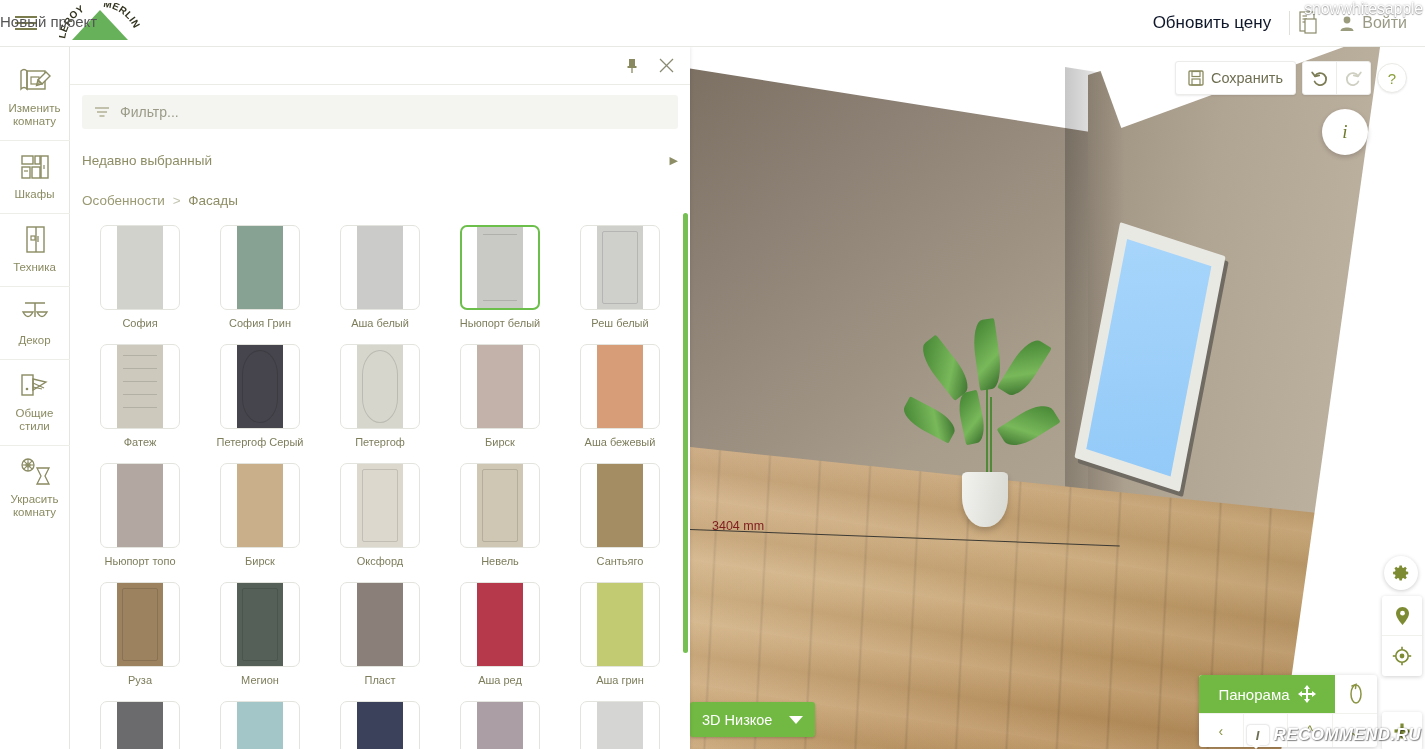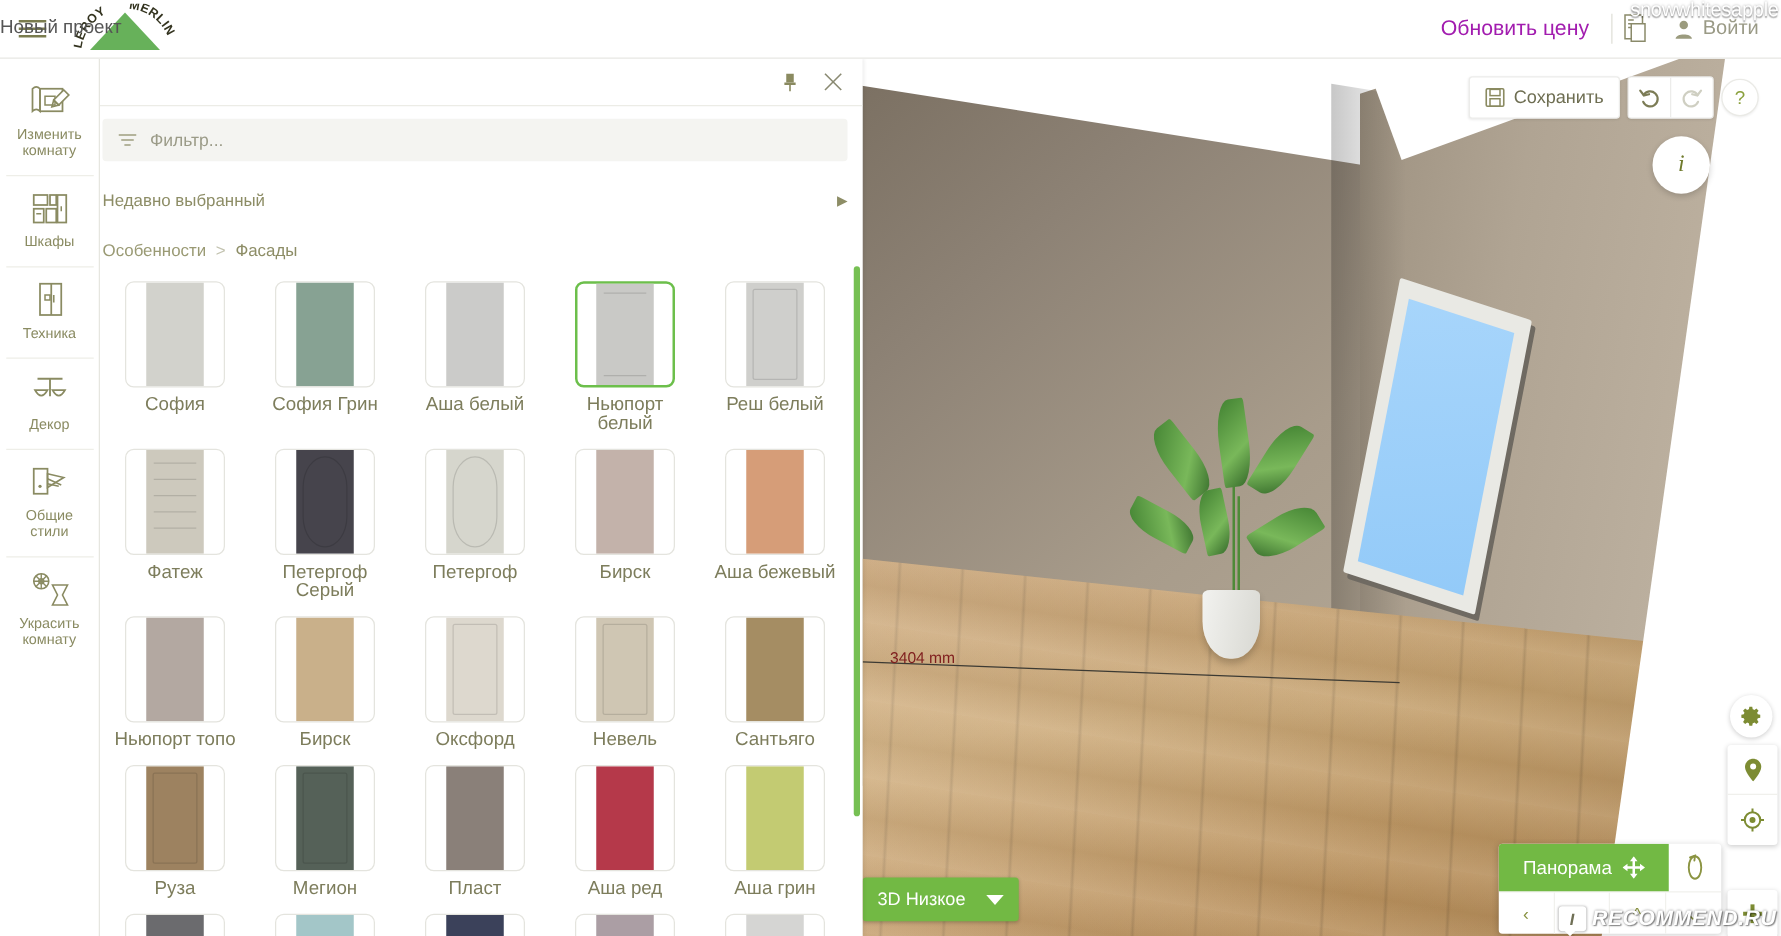--- a/index.html
+++ b/index.html
@@ -41,37 +41,37 @@
   .proj-title {
     position: absolute; left: 0; right: 0; top: 13px; 
     font-size: 15px; color: #555; pointer-events: none;
   }
 
   .top-right {
     margin-left: auto; display: flex; align-items: center; height: 47px;
     padding-right: 10px; gap: 0px;
   }
   .update-price {
-    font-size: 17px; color: #a21caf; padding: 0 18px; cursor: pointer; white-space: nowrap;
+    font-size: 17px; color: #0f172a; padding: 0 18px; cursor: pointer; white-space: nowrap;
   }
   .tr-divider { width: 1px; height: 24px; background: #e0e0d8; }
   .doc-icon { width: 40px; display: flex; justify-content: center; cursor: pointer; }
   .login-block { display: flex; align-items: center; gap: 6px; padding: 0 8px; cursor: pointer; }
   .login-label { font-size: 16px; color: #9a9a86; }
 
   .watermark-user {
     position: absolute; right: 2px; top: 0px;
     font-size: 16px; color: #ffffff; font-weight: 400;
     text-shadow: 0 0 2px rgba(0,0,0,.35), 0 1px 1px rgba(0,0,0,.3);
     z-index: 70; pointer-events: none; letter-spacing: -.2px;
   }
 
   
   .rail {
-    position: absolute; left: 0; top: 47px; width: 80px; height: 702px;
+    position: absolute; left: 0; top: 47px; width: 70px; height: 702px;
     background: #ffffff; border-right: 1px solid #e6e6e0; z-index: 55;
     display: flex; flex-direction: column; align-items: center;
     padding-top: 8px;
   }
   .rail-item {
     width: 70px; padding: 10px 2px 12px; display: flex; flex-direction: column;
     align-items: center; gap: 5px; cursor: pointer; border-bottom: 1px solid #eeeee8;
   }
   .rail-item:last-child { border-bottom: none; }
   .rail-label {
@@ -131,21 +131,21 @@
     border: 1px solid rgba(0,0,0,.12); border-radius: 2px;
   }
   .door .panel-arch {
     position: absolute; left: 5px; top: 5px; right: 5px; bottom: 5px;
     border: 1px solid rgba(0,0,0,.13); border-radius: 22px 22px 22px 22px/30px 30px 30px 30px;
   }
   .door .rail-line {
     position: absolute; left: 6px; right: 6px; height: 1px; background: rgba(0,0,0,.13);
   }
   .tile-name {
-    font-size: 15px; color: #7d7d5c; text-align: center; line-height: 15px;
+    font-size: 11px; color: #7d7d5c; text-align: center; line-height: 15px;
     margin-top: 6px; max-width: 100px;
   }
   .scrollbar {
     position: absolute; left: 683px; top: 213px; width: 5px; height: 440px;
     background: #76c053; border-radius: 3px; z-index: 52; cursor: pointer;
   }
 
   
   .viewport {
     position: absolute; left: 690px; top: 47px; width: 735px; height: 702px;

